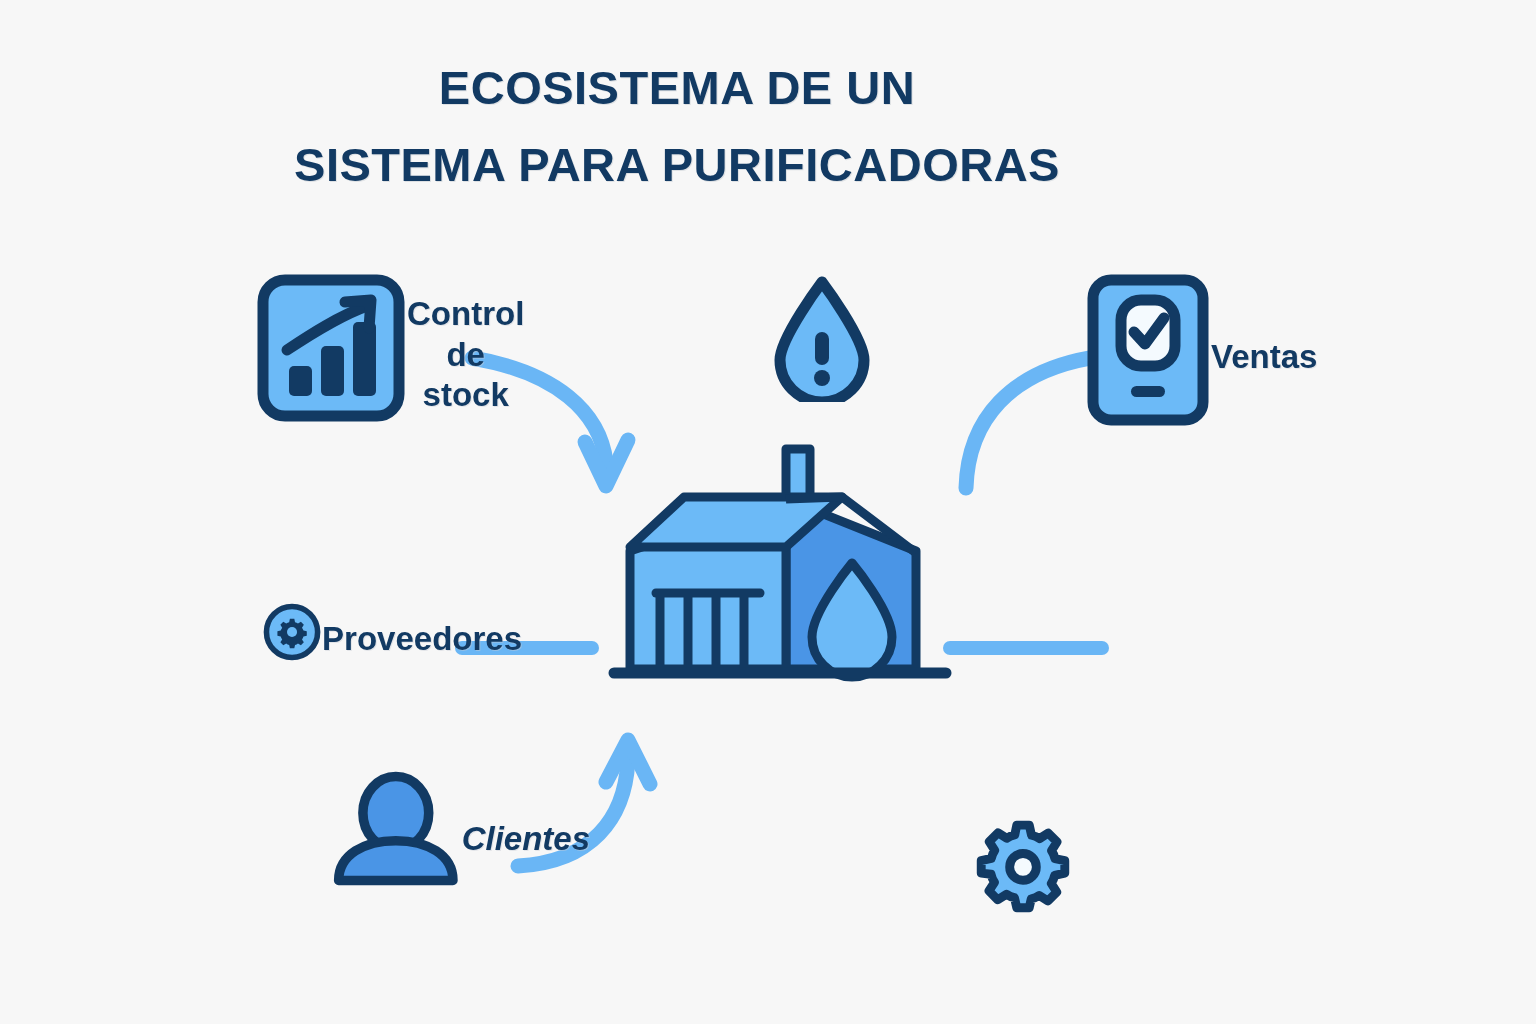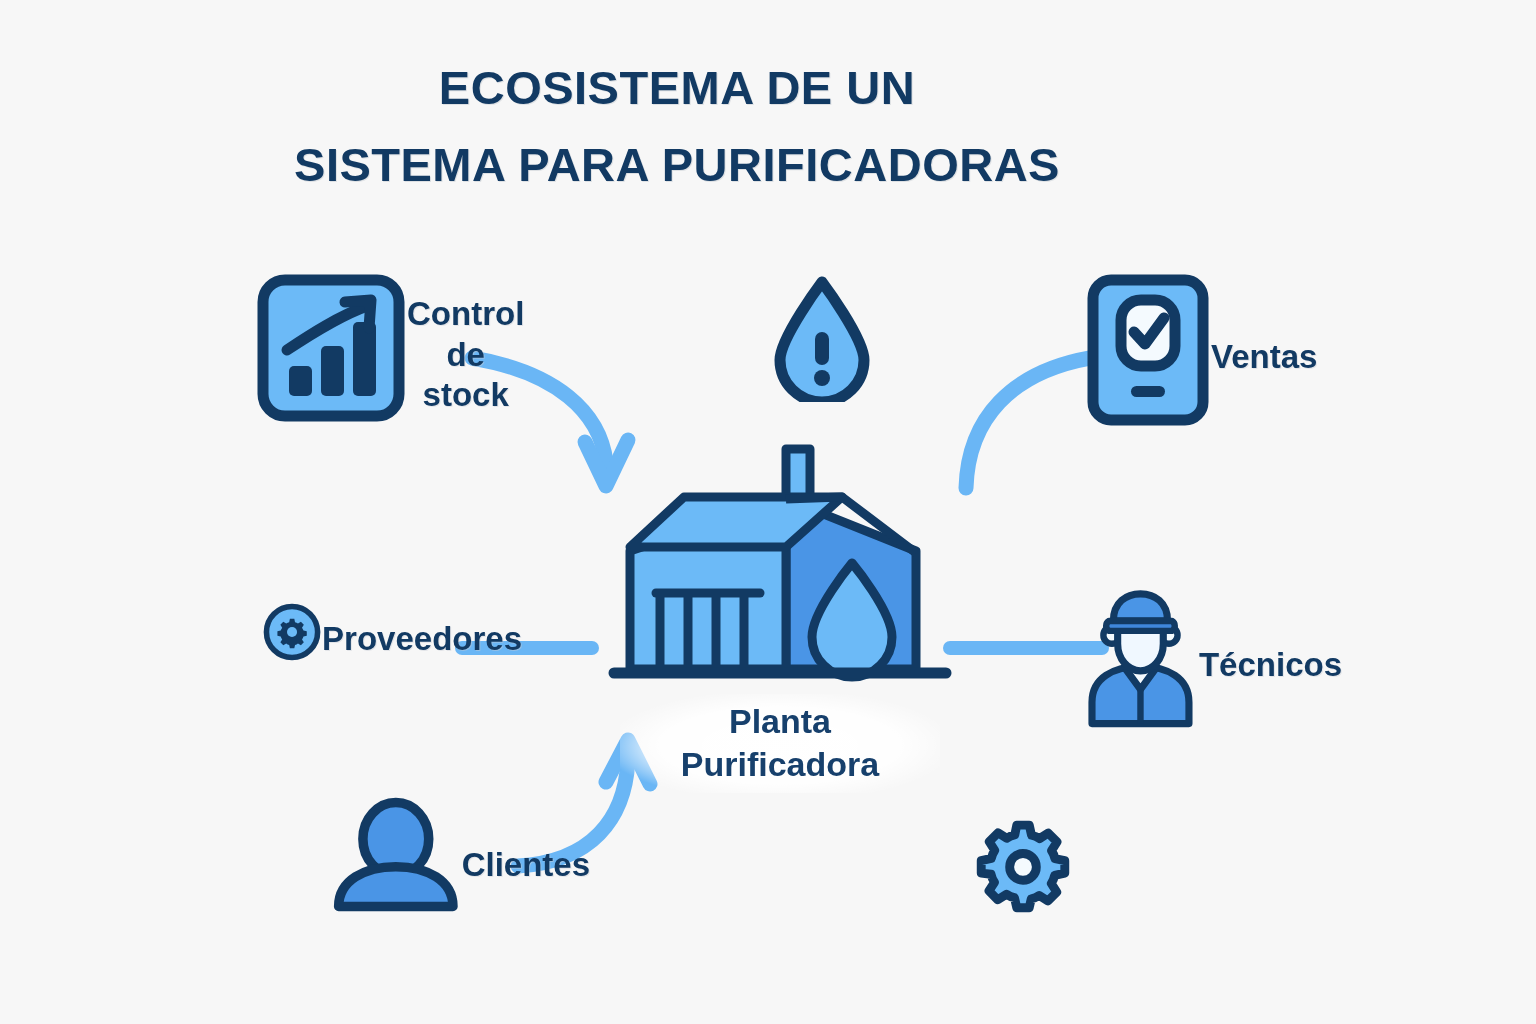--- a/index.html
+++ b/index.html
@@ -64,21 +64,21 @@
     text-align: center;
     white-space: pre-line;
     text-shadow: 1px 1px 0 rgba(200,205,212,.45);
   }
 
   
   #node-stock   { left: 255px; top: 272px; width: 260px; }
   #node-ventas  { left: 1085px; top: 272px; width: 260px; }
   #node-prov    { left: 262px; top: 578px; width: 260px; }
   #node-tec     { left: 1082px; top: 560px; width: 260px; }
-  #node-cli     { left: 330px; top: 794px; width: 260px; }
+  #node-cli     { left: 330px; top: 768px; width: 260px; font-style: italic; }
 
   
   #plant {
     position: absolute;
     left: 600px;
     top: 435px;
     width: 360px;
     height: 250px;
   }
   #plant-label {
@@ -155,22 +155,20 @@
       <path d="M186,64 L242,62 L316,118" fill="none" stroke="#123a63" stroke-width="9" stroke-linejoin="round"></path>
 
       <path d="M56,158 h104" fill="none" stroke="#123a63" stroke-width="9" stroke-linecap="round"></path>
       <path d="M60,160 v74 M88,160 v74 M116,160 v74 M144,160 v74" fill="none" stroke="#123a63" stroke-width="9"></path>
 
       <path d="M252,128 C252,128 292,176 292,202 a40,40 0 0 1 -80,0 C212,176 252,128 252,128 Z" fill="#6cbaf7" stroke="#123a63" stroke-width="9" stroke-linejoin="round"></path>
 
       <path d="M14,238 h332" fill="none" stroke="#123a63" stroke-width="11" stroke-linecap="round"></path>
     </svg>
   </div>
-  <div id="plant-label">Planta
-Purificadora</div>
 
   <div class="node" id="node-stock">
     <span class="icon">
       <svg width="152" height="152" viewBox="0 0 152 152">
         <rect x="8" y="8" width="136" height="136" rx="22" ry="22" fill="#6cbaf7" stroke="#123a63" stroke-width="11"></rect>
         <rect x="34" y="94" width="23" height="30" rx="5" fill="#123a63"></rect>
         <rect x="66" y="74" width="23" height="50" rx="5" fill="#123a63"></rect>
         <rect x="98" y="50" width="23" height="74" rx="5" fill="#123a63"></rect>
         <path d="M32,78 C56,62 84,44 112,34" fill="none" stroke="#123a63" stroke-width="11" stroke-linecap="round"></path>
         <path d="M90,30 L116,28 L114,56" fill="none" stroke="#123a63" stroke-width="11" stroke-linecap="round" stroke-linejoin="round"></path>
@@ -195,39 +193,20 @@
   <div class="node" id="node-ventas">
     <svg width="126" height="156" viewBox="0 0 126 156">
       <rect x="8" y="8" width="110" height="140" rx="18" ry="18" fill="#6cbaf7" stroke="#123a63" stroke-width="11"></rect>
       <rect x="36" y="28" width="54" height="66" rx="20" ry="20" fill="#f4fafe" stroke="#123a63" stroke-width="11"></rect>
       <path d="M49,60 L60,72 L79,46" fill="none" stroke="#123a63" stroke-width="11" stroke-linecap="round" stroke-linejoin="round"></path>
       <rect x="46" y="114" width="34" height="11" rx="5.5" fill="#123a63"></rect>
     </svg>
     <span class="label">Ventas</span>
   </div>
 
-  <div class="node" id="node-tec">
-    <svg width="164" height="196" viewBox="0 0 164 196">
-
-      <path d="M14,190 L14,160 C14,126 44,110 82,110 C120,110 150,126 150,160 L150,190 Z" fill="#4a95e6" stroke="#123a63" stroke-width="10" stroke-linejoin="round"></path>
-
-      <path d="M60,112 L82,142 L104,112" fill="#f4fafe" stroke="#123a63" stroke-width="10" stroke-linejoin="round"></path>
-      <path d="M82,142 L82,190" fill="none" stroke="#123a63" stroke-width="9"></path>
-
-      <circle cx="42" cy="66" r="12" fill="#f4fafe" stroke="#123a63" stroke-width="9"></circle>
-      <circle cx="122" cy="66" r="12" fill="#f4fafe" stroke="#123a63" stroke-width="9"></circle>
-
-      <path d="M50,44 h64 v34 a32,38 0 0 1 -64,0 Z" fill="#f0f8ff" stroke="#123a63" stroke-width="10" stroke-linejoin="round"></path>
-
-      <path d="M44,46 C44,20 62,8 82,8 C102,8 120,20 120,46 Z" fill="#4a95e6" stroke="#123a63" stroke-width="10" stroke-linejoin="round"></path>
-
-      <path d="M38,46 h88 a8,8 0 0 1 0,14 h-88 a8,8 0 0 1 0,-14 Z" fill="#3f87db" stroke="#123a63" stroke-width="9" stroke-linejoin="round"></path>
-    </svg>
-    <span class="label">Técnicos</span>
-  </div>
 
   <div class="node" id="node-cli">
     <svg width="152" height="128" viewBox="0 0 152 128">
       <ellipse cx="76" cy="42" rx="38" ry="42" fill="#4a95e6" stroke="#123a63" stroke-width="11"></ellipse>
       <path d="M10,120 C10,90 40,74 76,74 C112,74 142,90 142,120 Z" fill="#4a95e6" stroke="#123a63" stroke-width="11" stroke-linejoin="round"></path>
     </svg>
     <span class="label">Clientes</span>
   </div>
 
   <div id="drop-alert">

